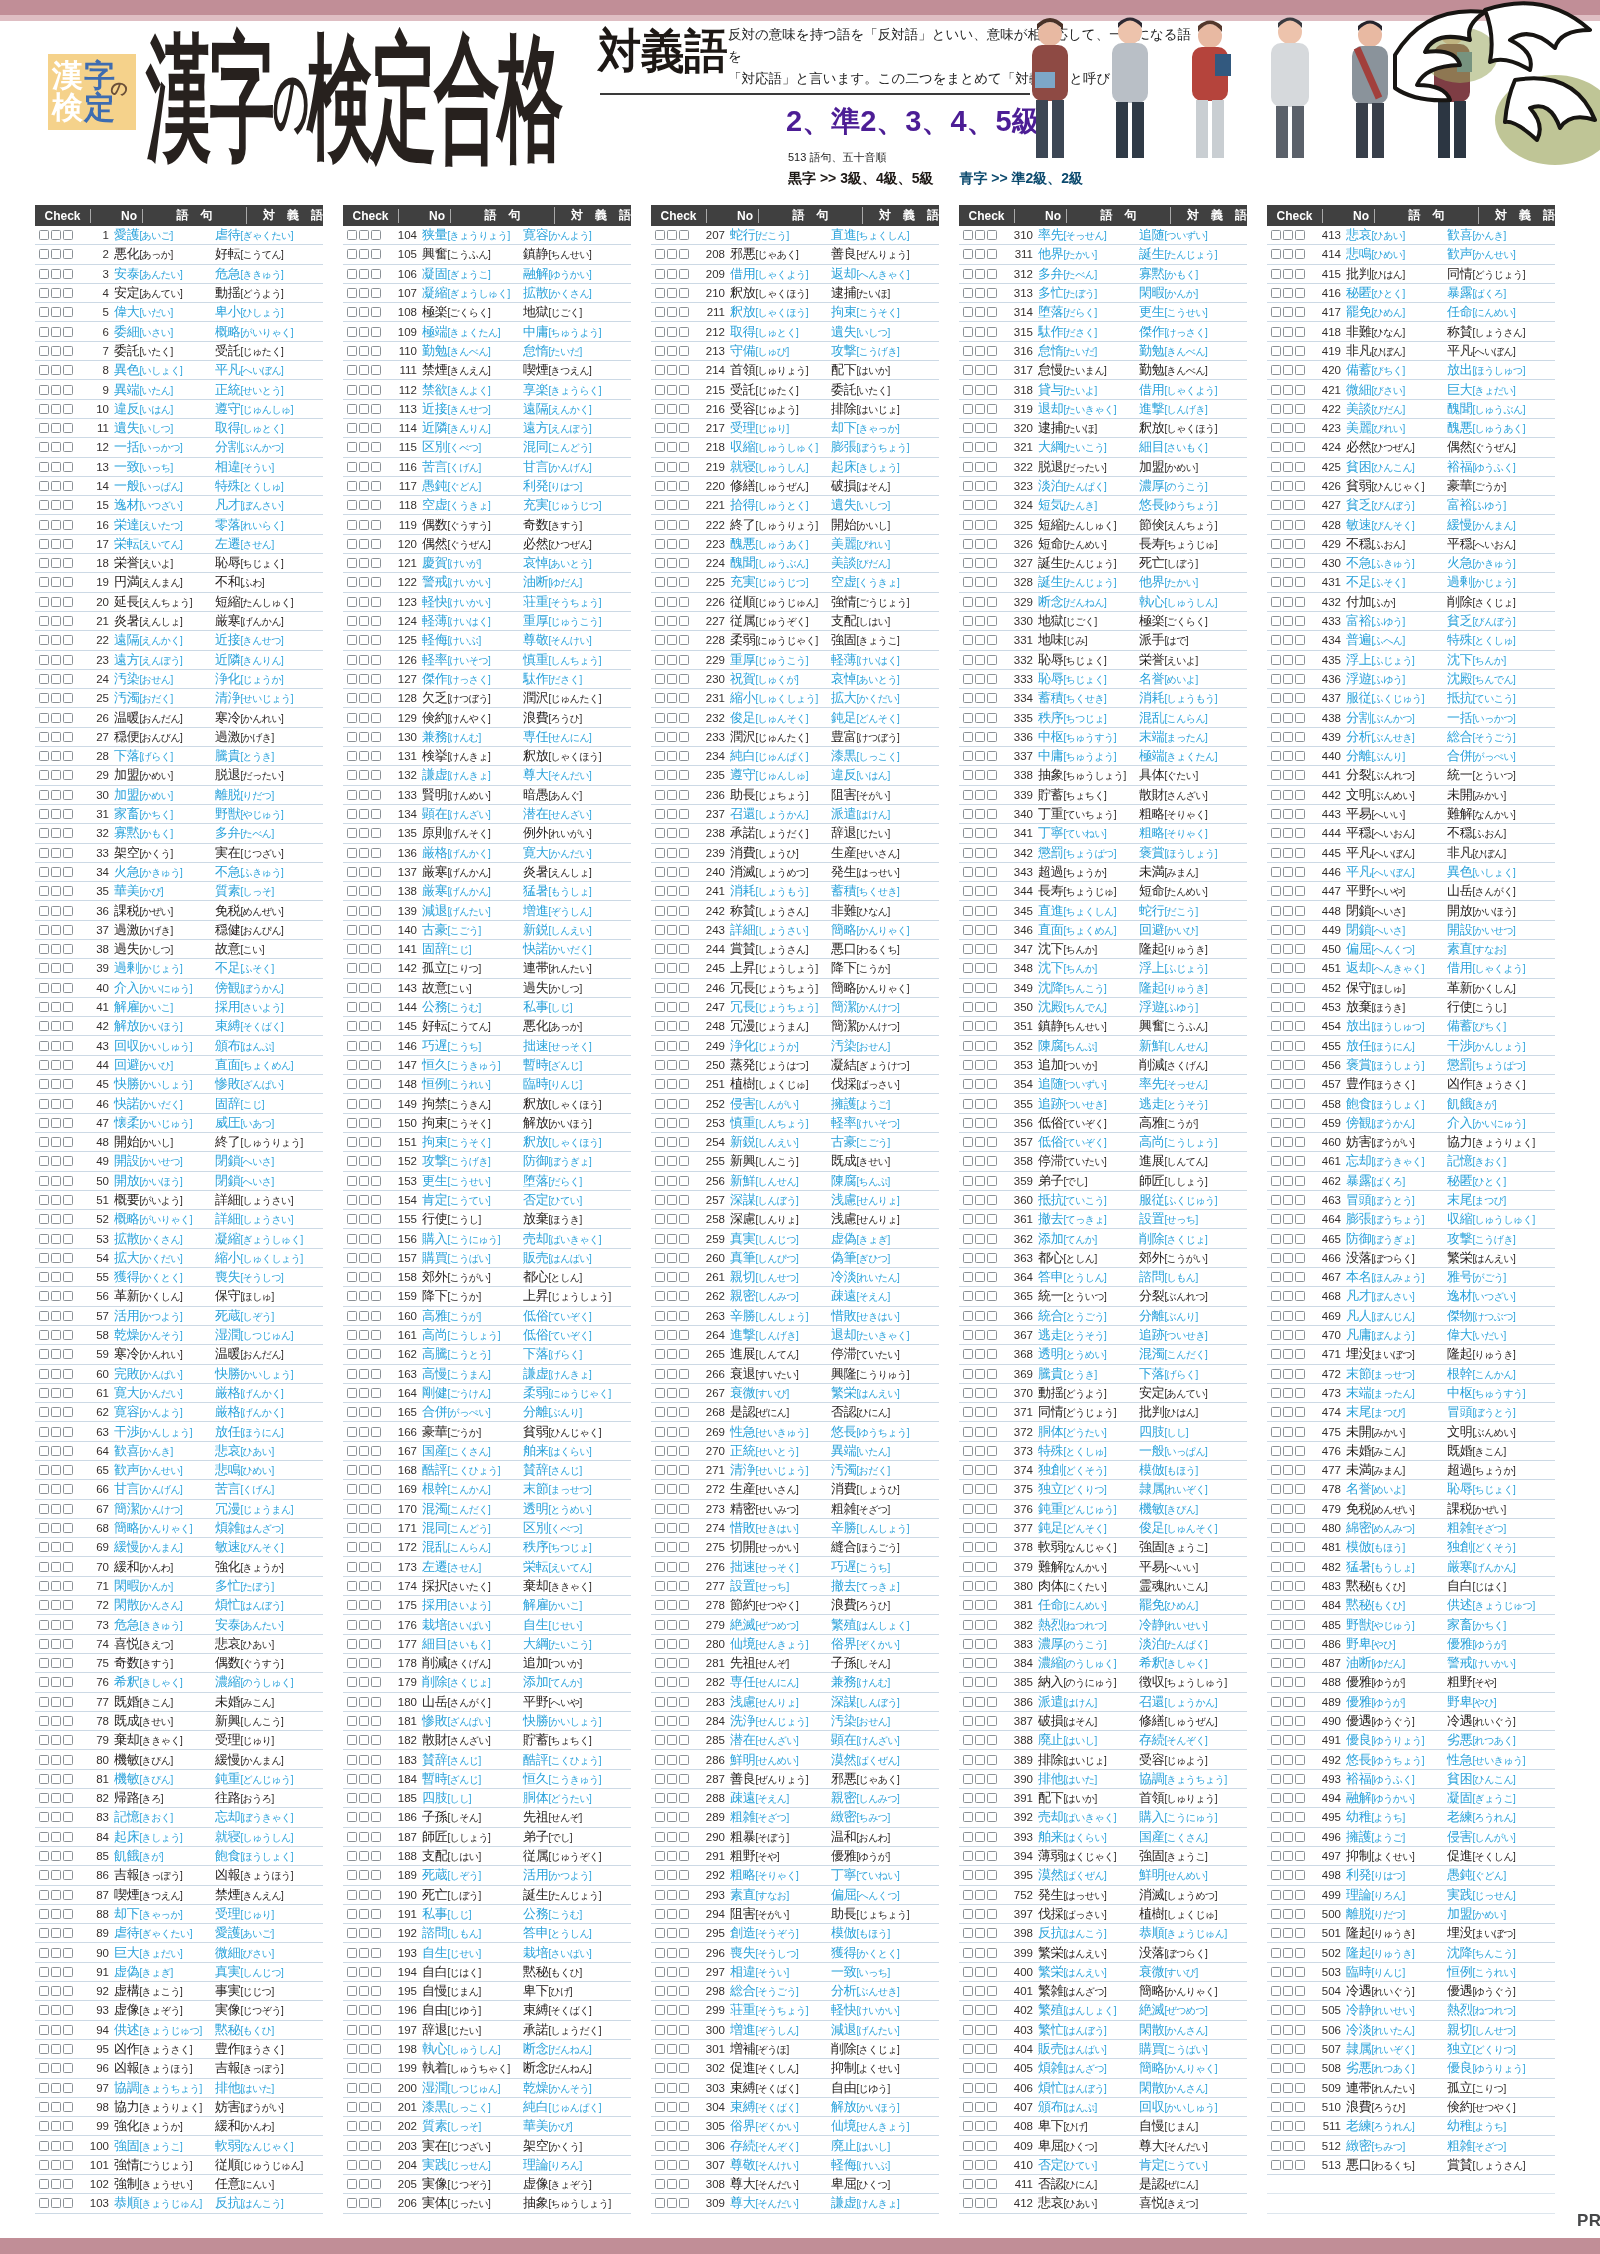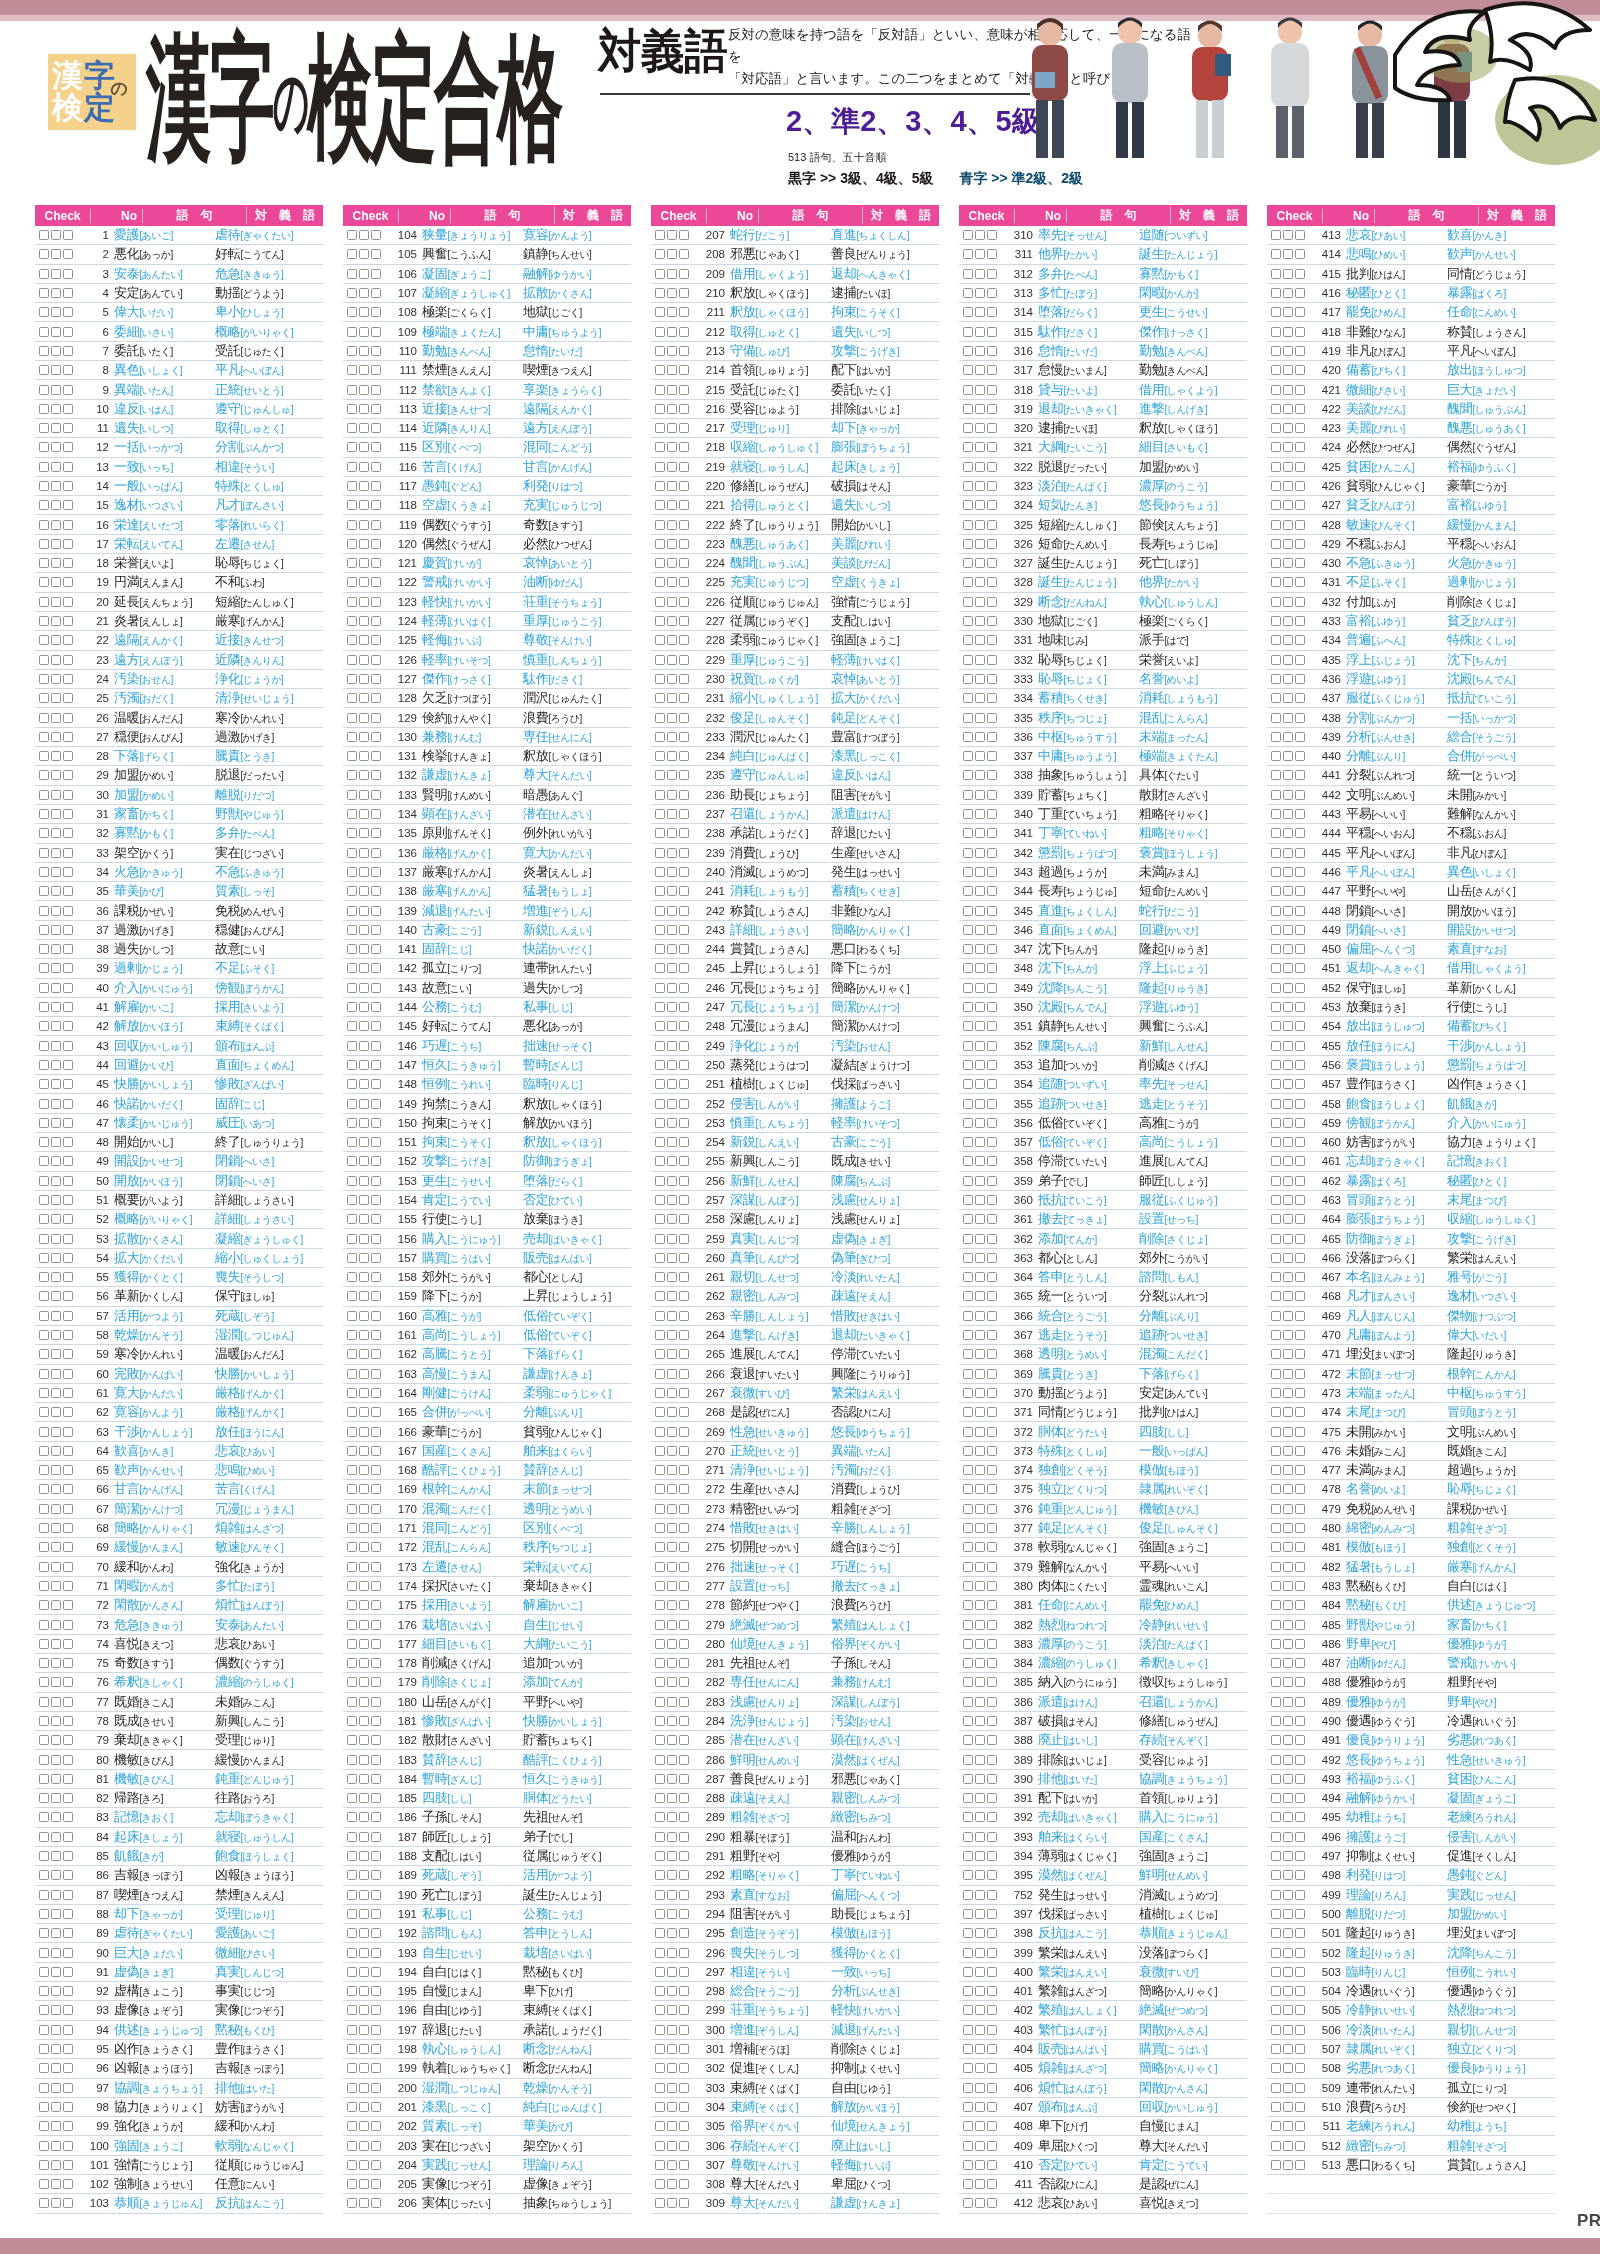--- a/index.html
+++ b/index.html
@@ -29,25 +29,25 @@
   .subtitle{position:absolute;left:788px;top:150px;font-size:11px;color:#222;}
   .legend{position:absolute;left:788px;top:170px;font-size:14px;font-weight:bold;white-space:nowrap;}
   .legend .k{color:#1d1815;}
   .legend .b{color:#0c4a6e;margin-left:22px;}
 
   .students{position:absolute;left:1005px;top:12px;}
   .monstera{position:absolute;right:0;top:0;}
 
   #grid{position:absolute;left:35px;top:205px;width:1530px;}
   .col{position:absolute;top:0;width:288px;}
-  .colhead{display:flex;height:21px;background:#ec4899;color:#fff;font-size:12px;font-weight:bold;
+  .colhead{display:flex;height:21px;background:#404040;color:#fff;font-size:12px;font-weight:bold;
            align-items:center;text-align:center;box-sizing:border-box;}
   .colhead span{display:block;border-right:1px solid rgba(255,255,255,.55);box-sizing:border-box;
                 white-space:nowrap;overflow:hidden;}
-  .ch-check{width:56px;}.ch-no{width:27px;margin-left:25px;}.ch-w{width:104px;}.ch-a{flex:1;border-right:none!important;}
+  .ch-check{width:56px;}.ch-no{width:27px;margin-left:25px;}.ch-w{width:104px;}.ch-a{flex:1;border-right:none!important;text-align:right;}
   .rw{display:flex;align-items:center;height:19.3px;border-bottom:1px solid #ccd9e5;box-sizing:border-box;
       font-size:13px;white-space:nowrap;}
   .cbs{width:50px;display:flex;gap:2px;padding-left:4px;box-sizing:border-box;flex:none;}
   .cb{width:10px;height:10px;border:1.5px solid #8b9196;border-radius:1.5px;background:#fff;box-sizing:border-box;}
   .no{width:29px;flex:none;text-align:right;font-size:11.5px;color:#35302e;padding-right:5px;box-sizing:border-box;}
   .w{width:101px;flex:none;overflow:visible;}
   .a{flex:1;overflow:visible;}
   .w small,.a small{font-size:10px;letter-spacing:-.6px;}
   .rw.blue .w,.rw.blue .a{color:#2aa2db;}
   .rw .w,.rw .a{color:#211d1c;letter-spacing:-.3px;}

